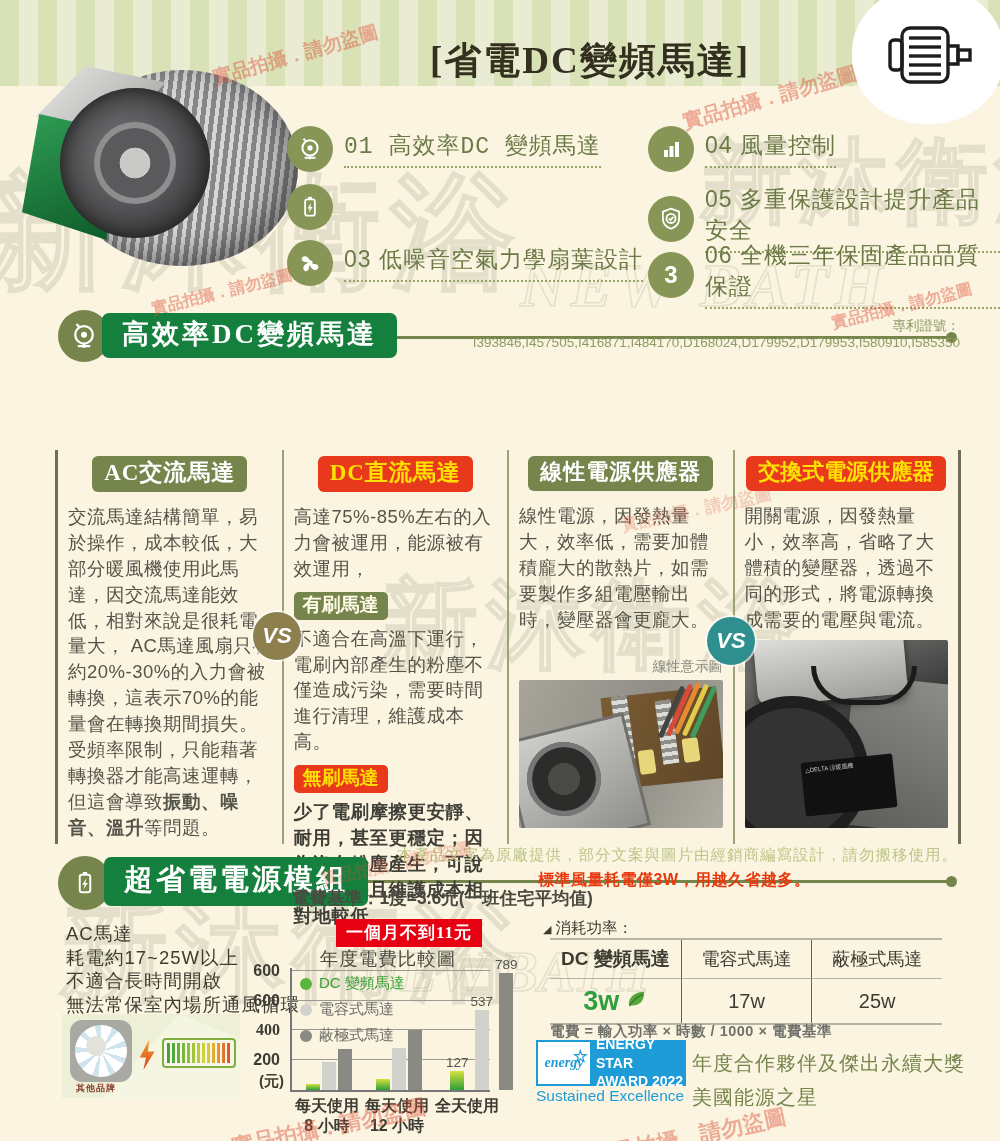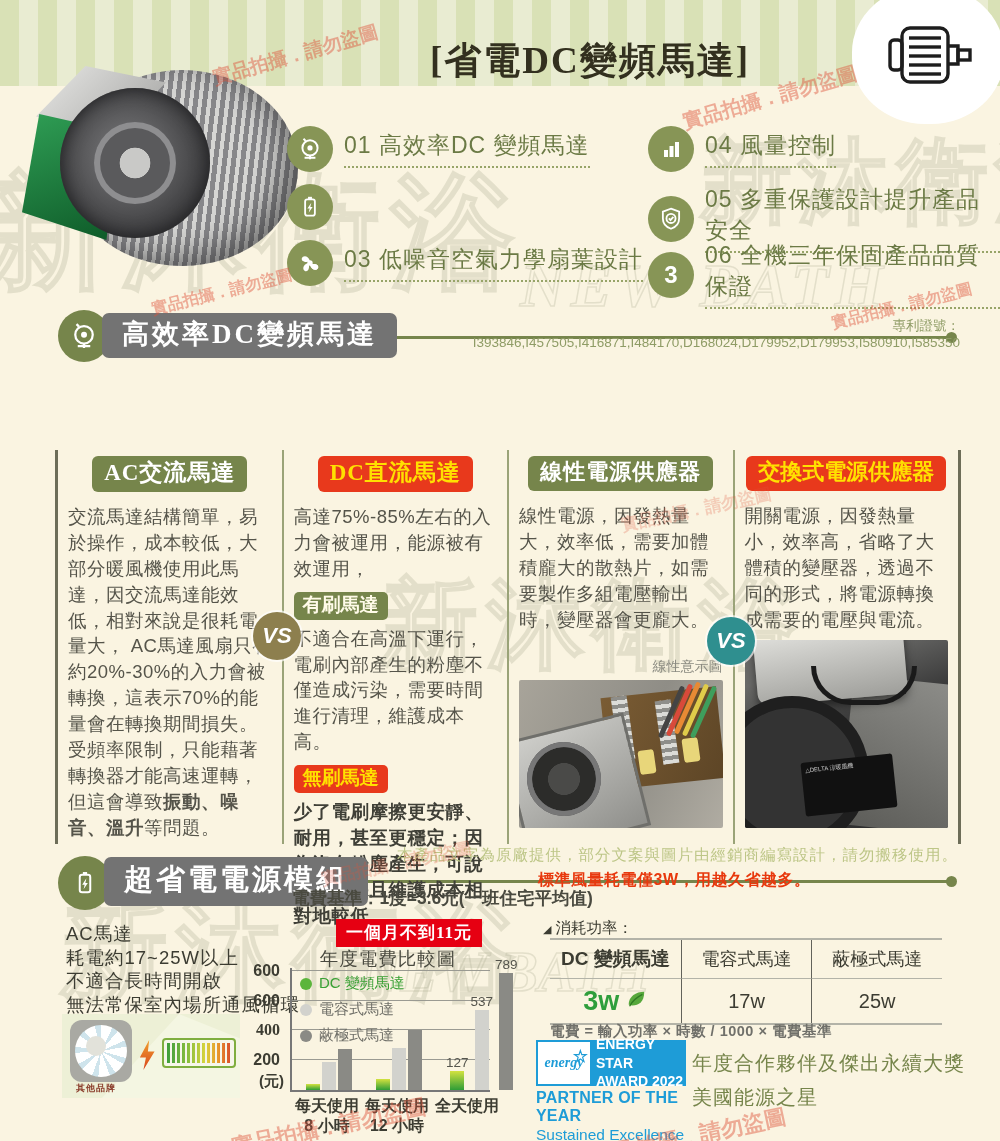--- a/index.html
+++ b/index.html
@@ -35,21 +35,21 @@
 
   
   .feature{position:absolute;z-index:4;display:flex;align-items:center;}
   .f-icon{width:46px;height:46px;border-radius:50%;background:#879556;flex:0 0 46px;
     display:flex;align-items:center;justify-content:center;color:#fff;font-weight:bold;font-size:24px;}
   .f-label{margin-left:11px;font-size:23px;color:#6b7a45;padding-bottom:5px;border-bottom:2px dotted #97a468;letter-spacing:1px;}
 
   
   .sec-icon{position:absolute;width:52px;height:52px;border-radius:50%;background:#76854b;z-index:4;
     display:flex;align-items:center;justify-content:center;}
-  .sec-box{position:absolute;background:#737373;color:#fff;border-radius:7px;z-index:4;
+  .sec-box{position:absolute;background:#15803d;color:#fff;border-radius:7px;z-index:4;
     font-family:"Liberation Serif","DejaVu Serif",serif;font-weight:bold;letter-spacing:3px;padding:3px 20px 6px;}
   .sec-line{position:absolute;height:3px;background:#76854b;z-index:3;}
   .sec-dot{position:absolute;width:11px;height:11px;border-radius:50%;background:#76854b;z-index:3;}
   .patents{position:absolute;left:420px;top:317px;width:540px;text-align:right;font-size:13.5px;color:#8f9c66;z-index:4;}
 
   .intro{position:absolute;left:100px;top:357px;width:858px;font-size:20.5px;line-height:1.44;color:#4a4a40;z-index:4;letter-spacing:.5px;}
   .red-inline{color:#e8380d;}
 
   
   .cmp{position:absolute;left:55px;top:450px;width:900px;height:394px;display:flex;z-index:4;
@@ -200,21 +200,21 @@
   </div>
 
   <div class="motor-photo">
     <div class="mp-body"></div>
     <div class="mp-cover"></div>
     <div class="mp-pcb"></div>
     <div class="mp-face"></div>
     <div class="mp-rotor"></div>
   </div>
 
-  <div class="feature" style="left:287px;top:126px;">
+  <div class="feature" style="left:287px;top:126px;font-family:Liberation Mono, monospace;">
     <div class="f-icon">
       <svg width="26" height="26" viewBox="0 0 24 24">
           <g fill="none" stroke="#fff" stroke-width="1.8">
             <circle cx="12" cy="11" r="7"></circle>
             <path d="M8 4.5L6 2.5M12 18v3.5M7 20h10"></path>
             <circle cx="12" cy="11" r="2.4" fill="#fff" stroke="none"></circle>
           </g>
         </svg>
     </div>
     <div class="f-label">01 高效率DC 變頻馬達</div>
@@ -476,21 +476,20 @@
     <div class="aw-top">
       <div class="aw-script">
         <span>energy</span>
         <span class="star">☆</span>
       </div>
       <div class="aw-blue">
         <span>ENERGY STAR</span>
         <span>AWARD 2022</span>
       </div>
     </div>
-    <div class="aw-l3">PARTNER OF THE YEAR</div>
     <div class="aw-l4">Sustained Excellence</div>
   </div>
   <div class="aw-cn">
     <div>年度合作夥伴及傑出永續大獎</div>
     <div>美國能源之星</div>
   </div>
 
 </div>
 
 </body></html>

